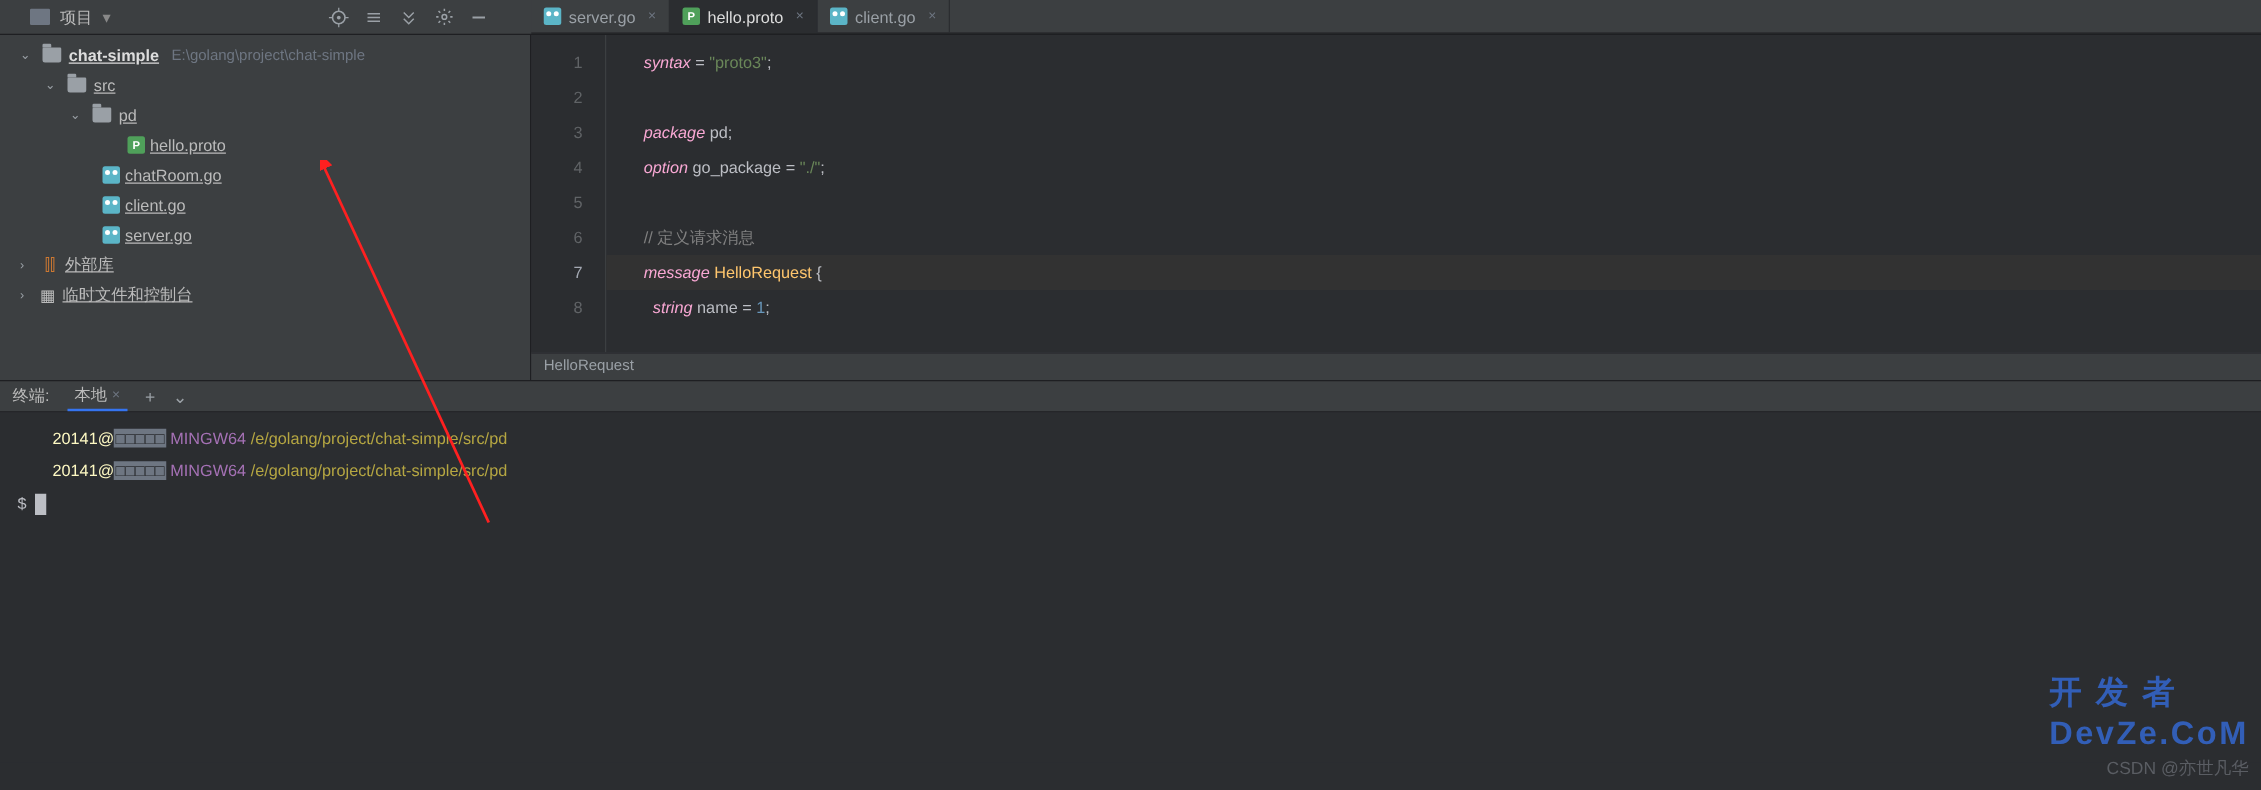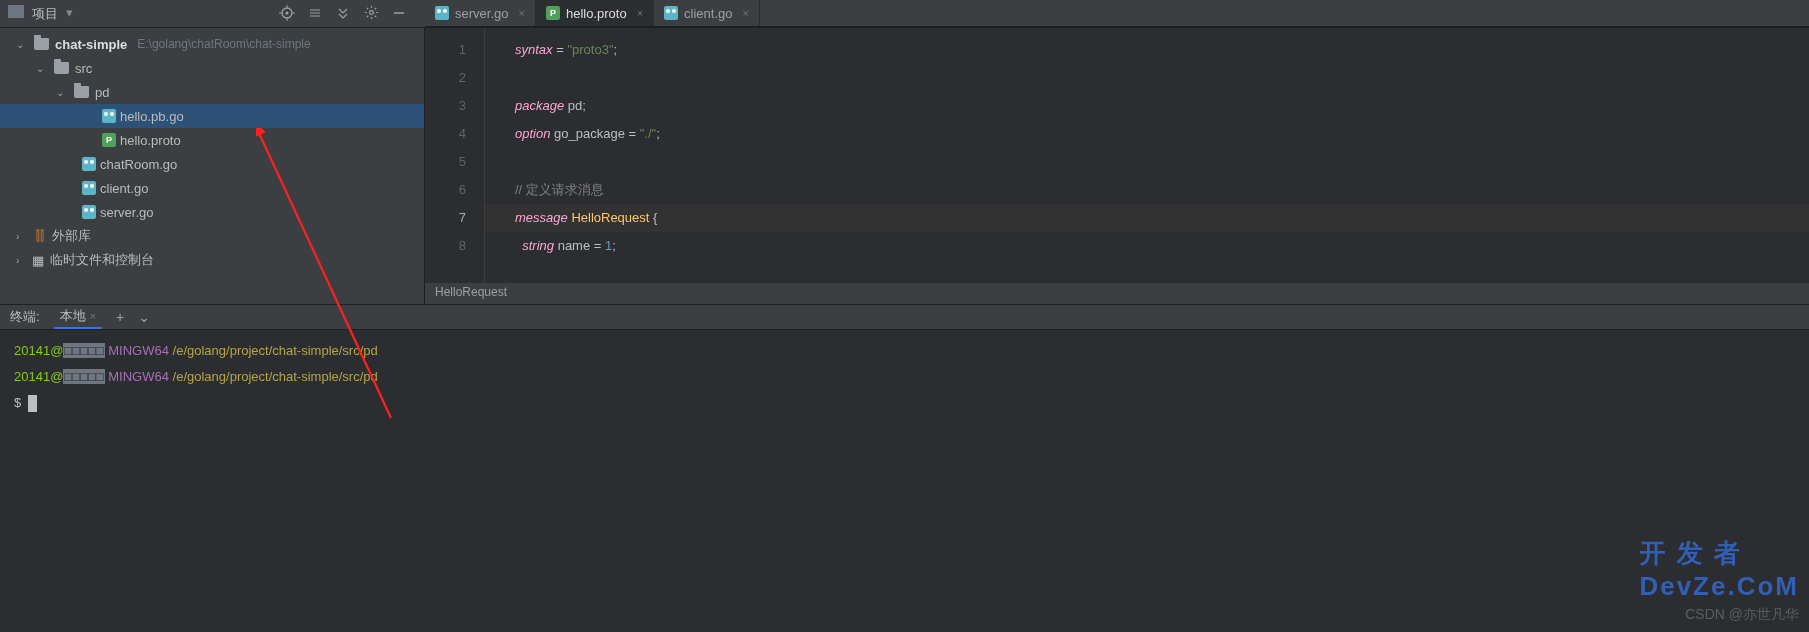--- a/index.html
+++ b/index.html
@@ -1,19 +1,19 @@
 <!DOCTYPE html>
 <html><head>
 <meta charset="utf-8">
 <style>
 * { margin:0; padding:0; box-sizing:border-box; font-family:"Segoe UI","Microsoft YaHei",sans-serif; font-size:13px; }
 body { background:#2b2d30; color:#bbbbbb; width:1809px; height:632px; overflow:hidden; position:relative; }
 
 .topbar { height:28px; background:#3c3f41; display:flex; align-items:center; border-bottom:1px solid #1e1f22;}
-.tb-left { display:flex; padding:0 8px; gap:8px; width:425px; }
+.tb-left { display:flex; align-items:center; padding:0 24px; gap:8px; width:425px; }
 .tb-folder-icon { width:16px; height:13px; background:#6e7682; border-radius:1px; position:relative; }
 .tb-label { color:#bbbbbb; font-weight:500; }
 .tb-dropdown { color:#888; }
 .tb-spacer { flex:1; }
 .tb-icons { display:flex; gap:12px; padding-right:10px; color:#9aa0a6; }
 .tb-icon { width:16px; height:16px; display:flex; align-items:center; justify-content:center; cursor:pointer; }
 
 .tabs-row { display:flex; align-items:center; height:28px; background:#3c3f41; border-bottom:1px solid #1e1f22; }
 .tab { display:flex; align-items:center; gap:6px; padding:0 10px; height:100%; color:#9aa0a6; cursor:pointer; border-right:1px solid #2b2d30;}
 .tab.active { background:#2b2d30; color:#dcdcdc; }
@@ -27,21 +27,21 @@
 .tree { padding:4px 0; }
 .tree-row { display:flex; align-items:center; height:24px; padding:0 6px; gap:4px; cursor:pointer; white-space:nowrap;}
 .tree-row.selected { background:#2d5177; color:#fff; }
 .tree-row .indent { display:inline-block; }
 .chev { width:12px; color:#9aa0a6; font-size:10px; }
 .folder-icon { width:15px; height:12px; background:#9aa0a6; border-radius:1px 1px 2px 2px; position:relative; display:inline-block; margin:0 2px;}
 .folder-icon::before{content:"";position:absolute;top:-3px;left:0;width:7px;height:3px;background:#9aa0a6;border-radius:1px 1px 0 0;}
 .mod-icon { width:14px; height:14px; border:1px solid #888; display:inline-block; margin:0 2px; position:relative;}
 .mod-icon::after{content:"";position:absolute;top:2px;left:2px;right:2px;height:1px;background:#888;box-shadow:0 3px #888,0 6px #888;}
 .lib-icon { color:#cc7832; width:16px; text-align:center;}
-.file-name { color:#bbbbbb; }
+.file-name { color:#bbbbbb;text-decoration:underline; }
 .path-text { color:#6e7682; margin-left:6px; font-size:12px;}
 .bold-name { font-weight:bold; color:#ddd;}
 
 .editor { flex:1; display:flex; flex-direction:column; background:#2b2d30; }
 .code-area { flex:1; display:flex; font-family:"JetBrains Mono",Consolas,monospace; font-size:14px; overflow:hidden;}
 .gutter { width:60px; background:#2b2d30; color:#606366; text-align:right; padding:8px 18px 0 0; border-right:1px solid #3c3f41; line-height:28px;}
 .gutter div { height:28px; }
 .gutter .hl { color:#a4a9b3; }
 .code { flex:1; padding:8px 0 0 30px; line-height:28px; white-space:pre; color:#bcbec4;}
 .code div { height:28px; }
@@ -56,21 +56,21 @@
 
 .breadcrumb { height:22px; background:#3c3f41; color:#9aa0a6; padding:2px 10px; font-size:12px; border-top:1px solid #2b2d30;}
 
 .term-header { height:26px; background:#3c3f41; display:flex; align-items:center; padding:0 10px; gap:14px; border-top:1px solid #1e1f22; border-bottom:1px solid #1e1f22;}
 .term-label { color:#bbbbbb; }
 .term-tab { color:#bbbbbb; padding:2px 6px; border-bottom:2px solid #3574f0; display:flex; align-items:center; gap:4px;}
 .term-tab .close-x{color:#6e7682;font-size:11px;}
 .term-btn { color:#9aa0a6; cursor:pointer; font-size:14px;}
 
 .terminal { background:#2b2d30; padding:8px 14px; font-family:"JetBrains Mono",Consolas,monospace; font-size:14.5px; line-height:26px; color:#bcbec4; height:280px;}
-.terminal .green { color:#84cc16; }
+.terminal .green { color:#fef9c3;margin-left:28px; }
 .terminal .purple { color:#a571b5; }
 .terminal .yellow { color:#b5a642; }
 .terminal .holder { background:#6e7682; color:#2b2d30; padding:0 1px;}
 .cursor-block { display:inline-block; width:9px; height:17px; background:#bcbec4; vertical-align:middle; margin-left:3px;}
 
 .arrow-svg { position:absolute; top:128px; left:256px; pointer-events:none; z-index:100;}
 
 .watermark { position:absolute; right:10px; bottom:8px; color:#5a5d63; font-size:14px; pointer-events:none;}
 .watermark2 { position:absolute; right:10px; bottom:30px; color:#3574f0; font-size:26px; font-weight:bold; opacity:0.7; pointer-events:none; letter-spacing:2px;}
 </style>
@@ -137,39 +137,33 @@
 </div>
 
 <div class="main">
   <div class="sidebar">
     <div class="tree" id="tree-container">
         <div class="tree-row">
           <span class="indent" style="width:6px"></span>
           <span class="chev">⌄</span>
           <span class="folder-icon"></span>
           <span class="file-name bold-name">chat-simple</span>
-          <span class="path-text">E:\golang\chatRoom\chat-simple</span>
+          <span class="path-text">E:\golang\project\chat-simple</span>
         </div>
         <div class="tree-row">
           <span class="indent" style="width:26px"></span>
           <span class="chev">⌄</span>
           <span class="folder-icon"></span>
           <span class="file-name">src</span>
         </div>
         <div class="tree-row">
           <span class="indent" style="width:46px"></span>
           <span class="chev">⌄</span>
           <span class="folder-icon"></span>
           <span class="file-name">pd</span>
-        </div>
-        <div class="tree-row selected">
-          <span class="indent" style="width:76px"></span>
-          <span class="chev"></span>
-          <span class="go-icon"></span>
-          <span class="file-name">hello.pb.go</span>
         </div>
         <div class="tree-row">
           <span class="indent" style="width:76px"></span>
           <span class="chev"></span>
           <span class="proto-icon">P</span>
           <span class="file-name">hello.proto</span>
         </div>
         <div class="tree-row">
           <span class="indent" style="width:56px"></span>
           <span class="chev"></span>

